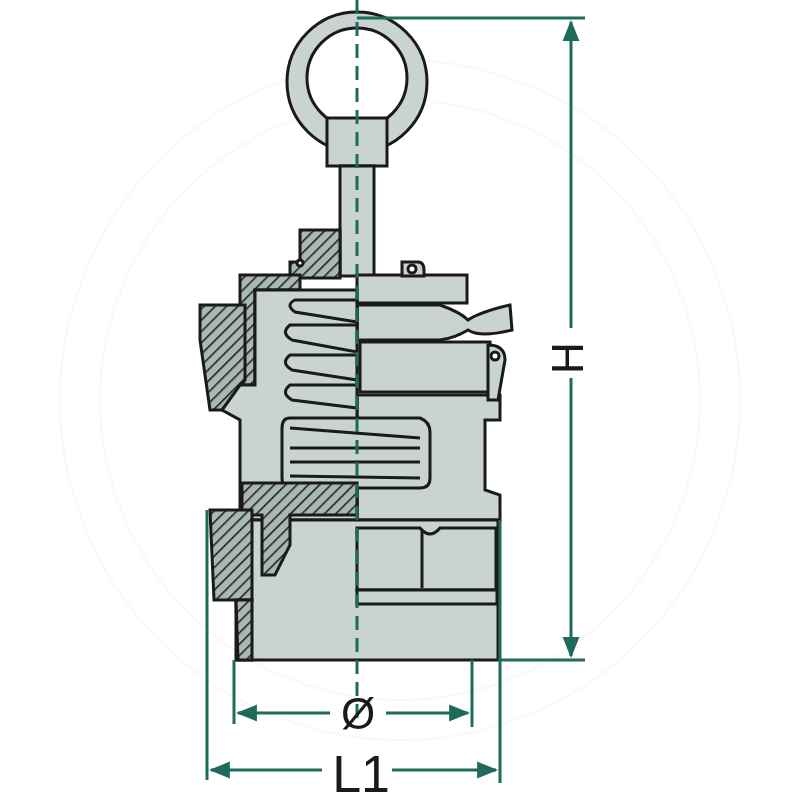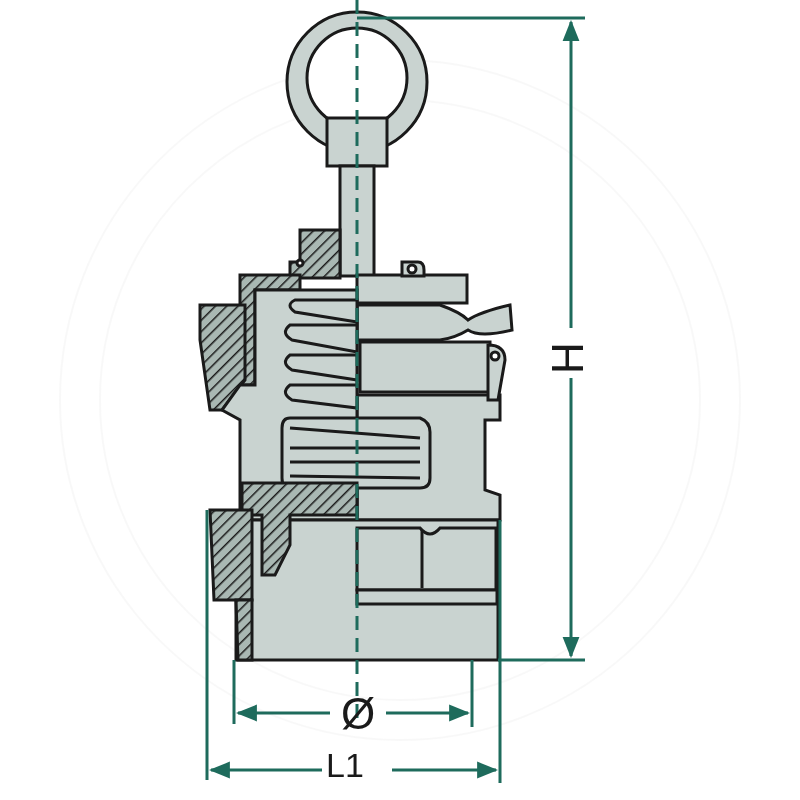--- a/index.html
+++ b/index.html
@@ -1,21 +1,21 @@
 <!DOCTYPE html>
 <html><head>
   <meta charset="utf-8">
   <style>
     html, body { margin: 0; padding: 0; background: #ffffff; }
     body { width: 800px; height: 800px; position: relative; overflow: hidden; font-family: "Liberation Sans", sans-serif; }
     #drawing { position: absolute; left: 0; top: 0; width: 800px; height: 800px; }
     .lbl { position: absolute; color: #1a1a1a; font-family: "Liberation Sans", sans-serif; line-height: 1; }
     .lbl-h { left: 548px; top: 336px; font-size: 44px; transform: rotate(-90deg); transform-origin: center; width: 40px; text-align: center; }
     .lbl-d { left: 338px; top: 692px; font-size: 44px; width: 40px; text-align: center; }
-    .lbl-l1 { left: 326px; top: 748px; font-size: 34px; width: 64px; text-align: left; }
+    .lbl-l1 { left: 326px; top: 748px; font-size: 52px; width: 64px; text-align: right; }
   </style>
 </head>
 <body>
 
 <svg id="drawing" viewBox="0 0 800 800" xmlns="http://www.w3.org/2000/svg">
   <defs>
     <pattern id="hatch" patternUnits="userSpaceOnUse" width="8" height="8" patternTransform="rotate(45)">
       <rect width="8" height="8" fill="#a9b8b3"></rect>
       <line x1="0" y1="0" x2="0" y2="8" stroke="#1a1a1a" stroke-width="3"></line>
     </pattern>

